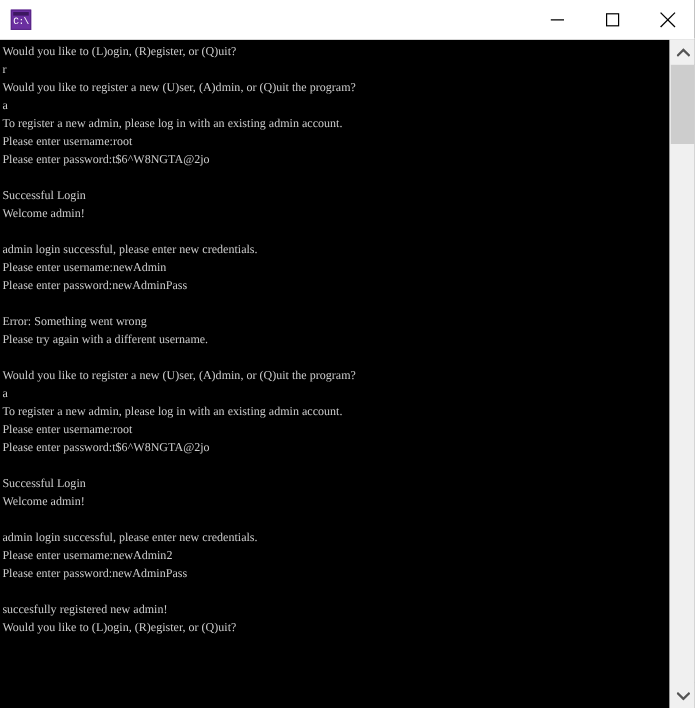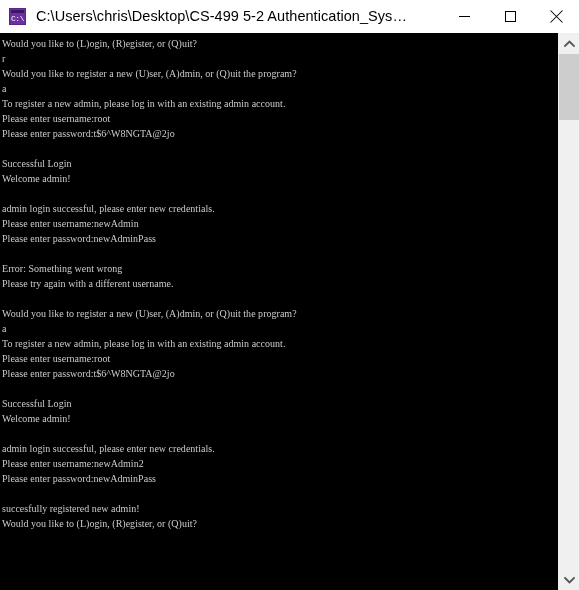--- a/index.html
+++ b/index.html
@@ -142,21 +142,20 @@
 </head>
 <body>
 
 <div id="window">
 
   <div id="titlebar">
     <div id="app-icon">
       <div class="bar"></div>
       <div class="glyph">C:\</div>
     </div>
-    <div id="title-text">C:\Users\chris\Desktop\CS-499 5-2 Authentication_Sys…</div>
 
     <div id="win-buttons">
       <button class="win-btn" title="Minimize">
         <span>
           <svg width="13" height="13" viewBox="0 0 13 13">
             <line x1="1" y1="6.5" x2="12" y2="6.5" stroke="#000000" stroke-width="1"></line>
           </svg>
         </span>
       </button>
       <button class="win-btn" title="Maximize">

